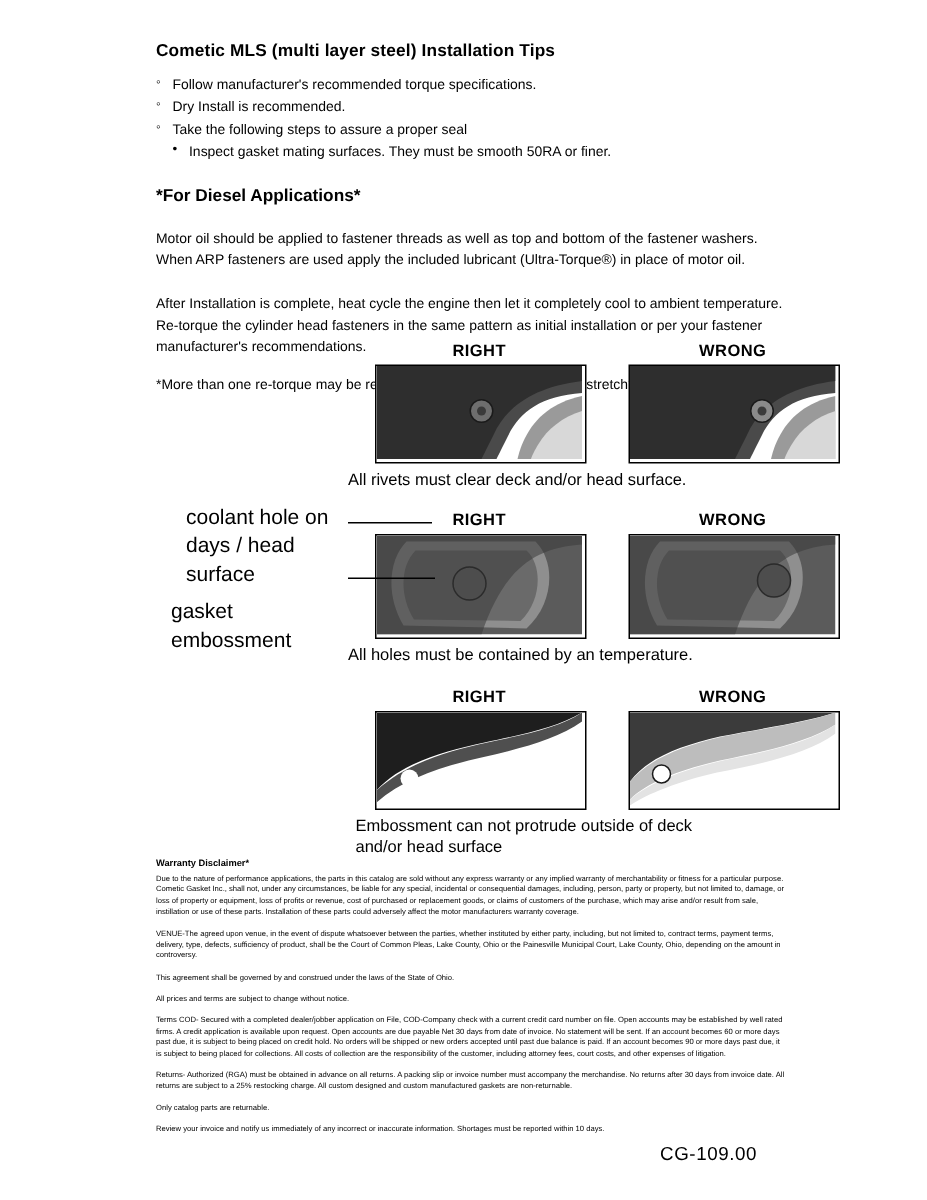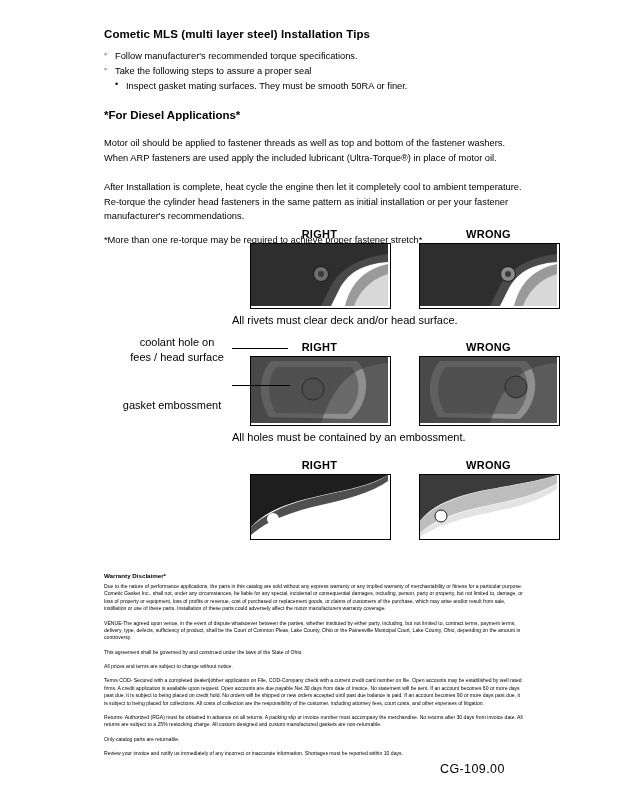--- a/index.html
+++ b/index.html
@@ -125,22 +125,22 @@
     margin: 4px 0 14px 0;
     line-height: 1.3;
   }
   .caption.two {
     margin-left: 5px;
   }
 
   
   .callout {
     position: absolute;
-    font-size: 11px;
-    text-align: center;
+    font-size: 14px;
+    text-align: left;
     line-height: 1.35;
   }
   .callout-line {
     position: absolute;
     background: #000;
     height: 1px;
   }
 
   
   .warranty {
@@ -171,20 +171,21 @@
 </head>
 <body>
 
 <div class="page">
 
   <div class="content">
     <h1 class="title">Cometic MLS (multi layer steel) Installation Tips</h1>
 
     <ul class="bullets">
       <li>Follow manufacturer's recommended torque specifications.</li>
+      <li>Dry Install is recommended.</li>
       <li>
         <span>Take the following steps to assure a proper seal</span>
         <ul class="sub">
           <li>Inspect gasket mating surfaces.  They must be smooth 50RA or finer.</li>
         </ul>
       </li>
     </ul>
 
     <h2 class="subtitle">*For Diesel Applications*</h2>
     <p class="para">Motor oil should be applied to fastener threads as well as top and bottom of the fastener washers. When ARP fasteners are used apply the included lubricant (Ultra-Torque®) in place of motor oil.</p>
@@ -247,21 +248,21 @@
             <rect x="0" y="0" width="137" height="66" fill="#ffffff"></rect>
             <path d="M0,0 L137,0 L137,66 L0,66 Z" fill="#5b5b5b"></path>
             <path d="M20,4 C8,16 6,40 18,60 L100,62 C118,46 120,18 106,4 Z" fill="#8f8f8f"></path>
             <path d="M26,10 C16,20 15,40 25,56 L96,57 C110,44 111,20 100,10 Z" fill="#6a6a6a"></path>
             <path d="M0,0 L137,0 L137,6 C104,8 84,24 70,66 L0,66 Z" fill="#3a3a3a" opacity="0.55"></path>
             <circle cx="96" cy="30" r="11" fill="#4d4d4d" stroke="#2b2b2b" stroke-width="1"></circle>
           </svg>
         </div>
       </div>
     </div>
-    <div class="caption">All holes must be contained by an embossment.</div>
+    <div class="caption">All holes must be contained by an temperature.</div>
 
     <div class="fig-row">
       <div class="fig-col">
         <div class="fig-label">RIGHT</div>
         <div class="fig-box">
           <svg width="137" height="62" viewBox="0 0 137 62">
             <rect x="0" y="0" width="137" height="62" fill="#ffffff"></rect>
             <path d="M0,0 L137,0 C120,10 100,14 72,20 C44,26 16,34 0,52 Z" fill="#1e1e1e"></path>
             <path d="M0,52 C20,34 46,26 74,20 C102,14 122,10 137,0 L137,6 C120,18 96,24 70,30 C44,36 18,44 0,60 Z" fill="#4f4f4f"></path>
             <circle cx="22" cy="44" r="6" fill="#ffffff"></circle>
@@ -274,25 +275,29 @@
           <svg width="137" height="62" viewBox="0 0 137 62">
             <rect x="0" y="0" width="137" height="62" fill="#ffffff"></rect>
             <path d="M0,0 L137,0 C118,6 92,10 60,16 C34,22 12,30 0,46 Z" fill="#3b3b3b"></path>
             <path d="M0,46 C14,30 36,22 62,16 C94,10 120,6 137,0 L137,8 C118,20 90,26 60,32 C34,38 12,46 0,58 Z" fill="#bdbdbd"></path>
             <path d="M0,58 C14,46 36,38 62,32 C92,26 120,20 137,8 L137,14 C118,28 88,34 58,40 C32,46 12,54 0,62 Z" fill="#e3e3e3"></path>
             <circle cx="21" cy="41" r="6" fill="#ffffff" stroke="#1a1a1a" stroke-width="1"></circle>
           </svg>
         </div>
       </div>
     </div>
+    <div class="caption two">
+      <span>Embossment can not protrude outside of deck</span><br>
+      <span>and/or head surface</span>
+    </div>
   </div>
 
   <div class="callout" style="left:124px; top:335px; width:106px;">
     <span>coolant hole on</span><br>
-    <span>fees / head surface</span>
+    <span>days / head surface</span>
   </div>
   <div class="callout-line" style="left:232px; top:348px; width:56px;"></div>
 
   <div class="callout" style="left:114px; top:378px; width:116px;margin-top:20px;">
     <span>gasket embossment</span>
   </div>
   <div class="callout-line" style="left:232px; top:385px; width:58px;"></div>
 
   <div class="warranty">
     <h3>Warranty Disclaimer*</h3>

